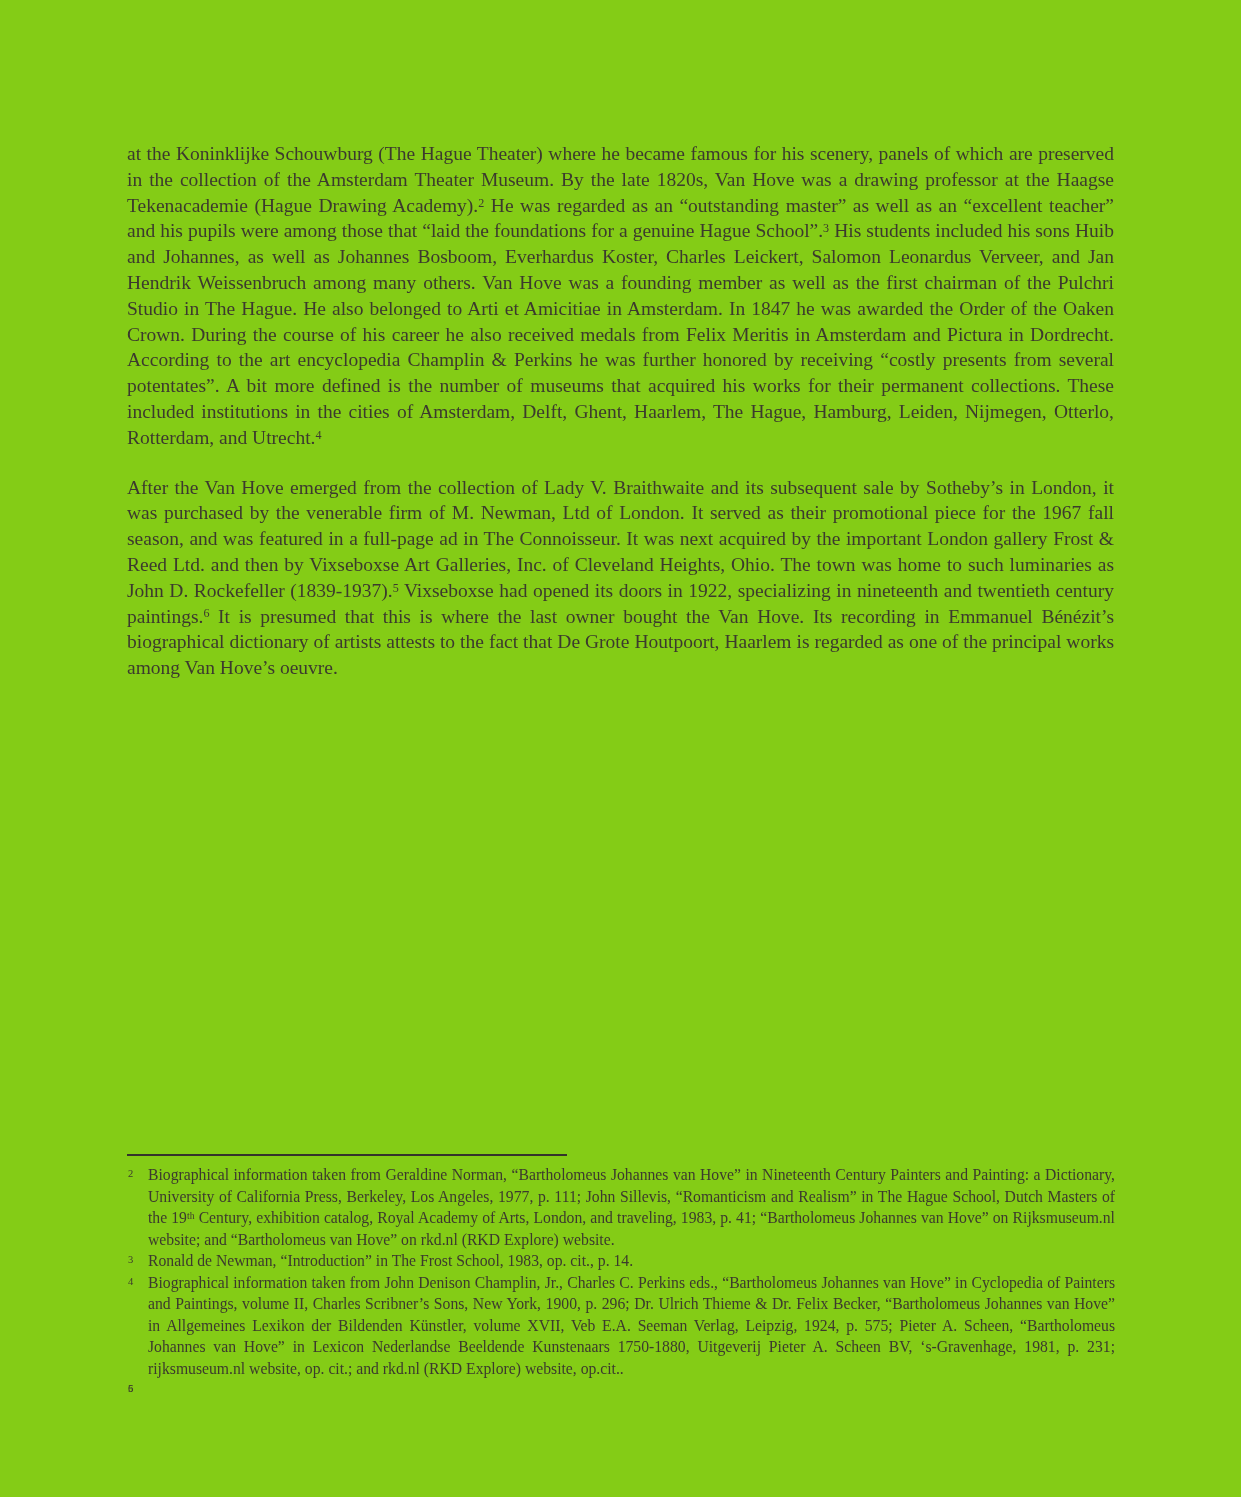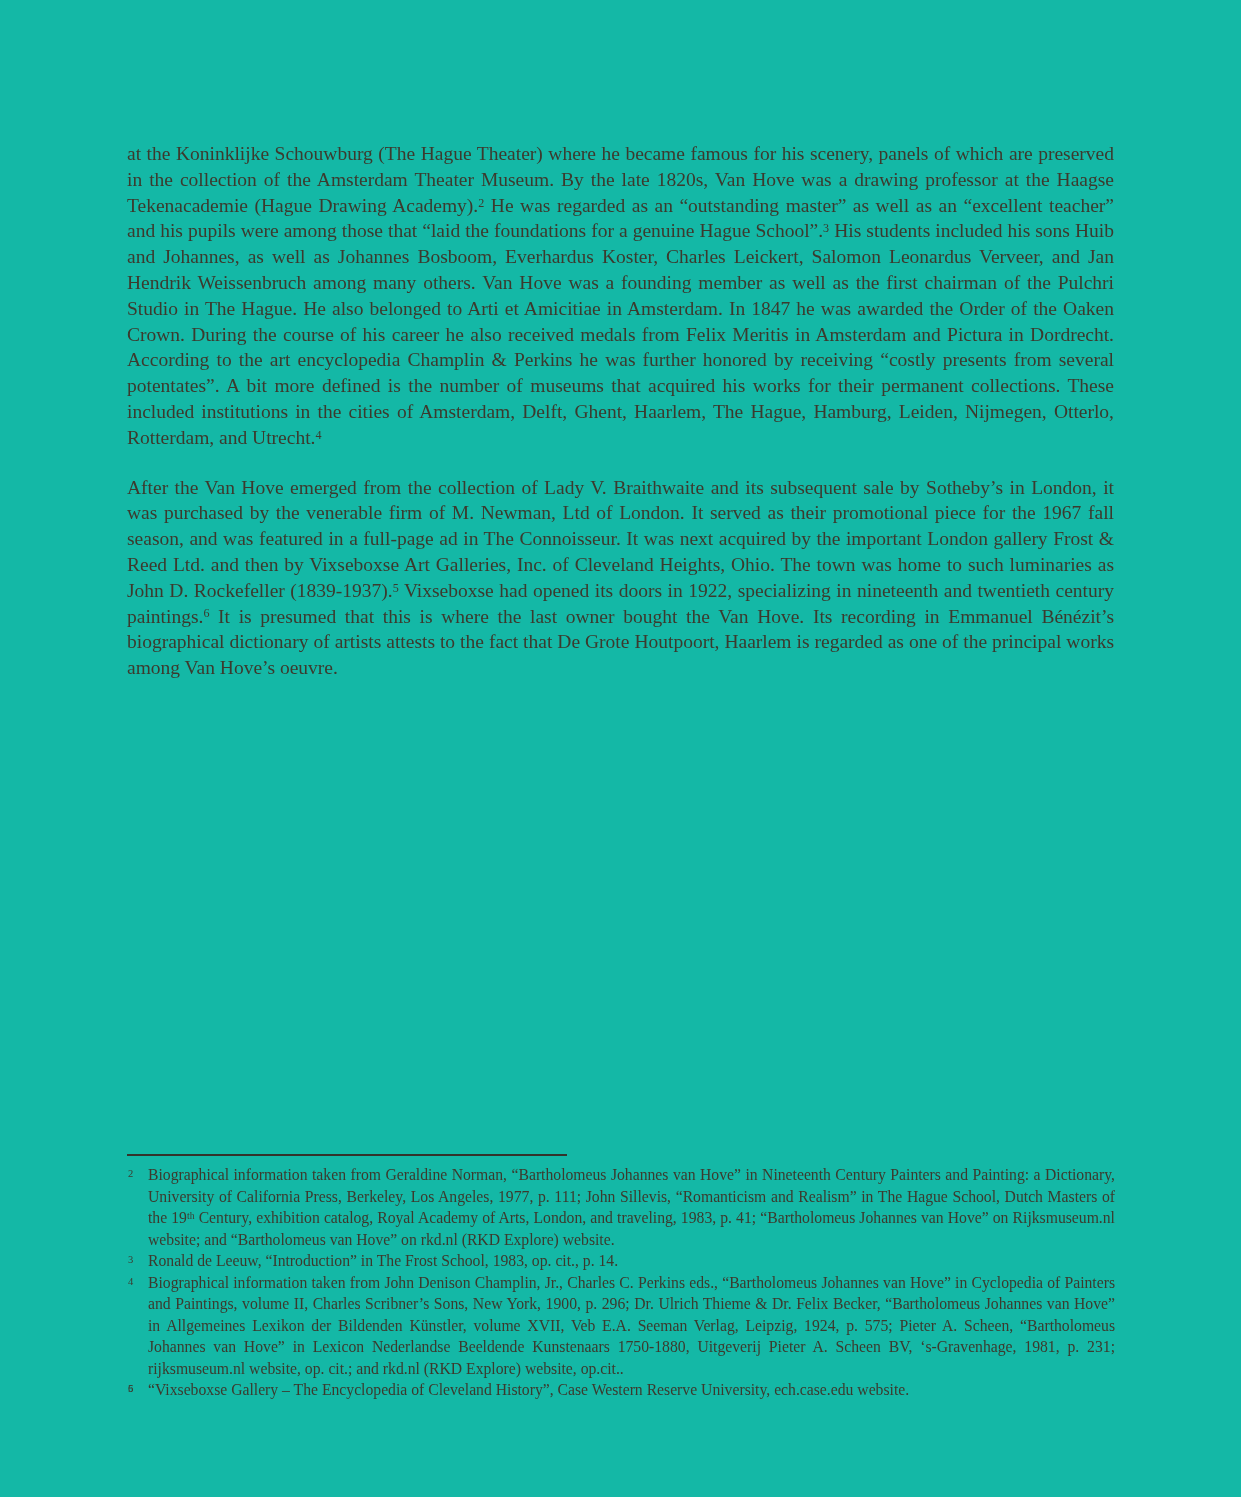--- a/index.html
+++ b/index.html
@@ -3,21 +3,21 @@
 <meta charset="utf-8">
 <style>
   html, body {
     margin: 0;
     padding: 0;
   }
   .page {
     position: relative;
     width: 1241px;
     height: 1497px;
-    background: #14b8a6;
+    background: #84cc16;
     font-family: "Liberation Serif", "DejaVu Serif", serif;
     color: #3c3a2e;
     overflow: hidden;
   }
   .body-text {
     position: absolute;
     left: 127px;
     top: 141px;
     width: 987px;
   }
@@ -73,31 +73,30 @@
   <div class="footnotes">
     <div class="fn-rule"></div>
 
     <div class="fn">
       <span class="fn-marker">2</span>
       <span><span>Biographical information taken from Geraldine Norman, “Bartholomeus Johannes van Hove” in </span><span class="seg-i">Nineteenth Century Painters and Painting: a Dictionary,</span><span> University of California Press, Berkeley, Los Angeles, 1977, p. 111; John Sillevis, “Romanticism and Realism” in </span><span class="seg-i">The Hague School, Dutch Masters of the 19</span><span class="seg-i seg-sup">th</span><span class="seg-i"> Century</span><span>, exhibition catalog, Royal Academy of Arts, London, and traveling, 1983, p. 41; “Bartholomeus Johannes van Hove” on </span><span class="seg-i">Rijksmuseum.nl</span><span> website; and “Bartholomeus van Hove” on </span><span class="seg-i">rkd.nl  (RKD Explore)</span><span> website.</span></span>
     </div>
 
     <div class="fn">
       <span class="fn-marker">3</span>
-      <span><span>Ronald de Leeuw, “Introduction” in </span><span class="seg-i">The Frost School,</span><span> 1983, op. cit., p. 14.</span></span>
+      <span><span>Ronald de Newman, “Introduction” in </span><span class="seg-i">The Frost School,</span><span> 1983, op. cit., p. 14.</span></span>
     </div>
 
     <div class="fn">
       <span class="fn-marker">4</span>
       <span><span>Biographical information taken from John Denison Champlin, Jr., Charles C. Perkins eds., “Bartholomeus Johannes van Hove” in </span><span class="seg-i">Cyclopedia of Painters and Paintings,</span><span> volume II, Charles Scribner’s Sons, New York, 1900, p. 296; Dr. Ulrich Thieme &amp; Dr. Felix Becker, “Bartholomeus Johannes van Hove” in </span><span class="seg-i">Allgemeines Lexikon der Bildenden Künstler,</span><span> volume XVII, Veb E.A. Seeman Verlag, Leipzig, 1924, p. 575; Pieter A. Scheen, “Bartholomeus Johannes van Hove” in </span><span class="seg-i">Lexicon Nederlandse Beeldende Kunstenaars 1750-1880</span><span>, Uitgeverij Pieter A. Scheen BV, ‘s-Gravenhage, 1981, p. 231; </span><span class="seg-i">rijksmuseum.nl</span><span> website, op. cit.; and </span><span class="seg-i">rkd.nl  (RKD Explore)</span><span> website, op.cit..</span></span>
     </div>
 
     <div class="fn">
       <span class="fn-marker">5</span>
     </div>
 
     <div class="fn">
       <span class="fn-marker">6</span>
-      <span><span>“Vixseboxse Gallery – The Encyclopedia of Cleveland History”, Case Western Reserve University, </span><span class="seg-i">ech.case.edu</span><span> website.</span></span>
     </div>
   </div>
 
 </div>
 
 </body></html>

